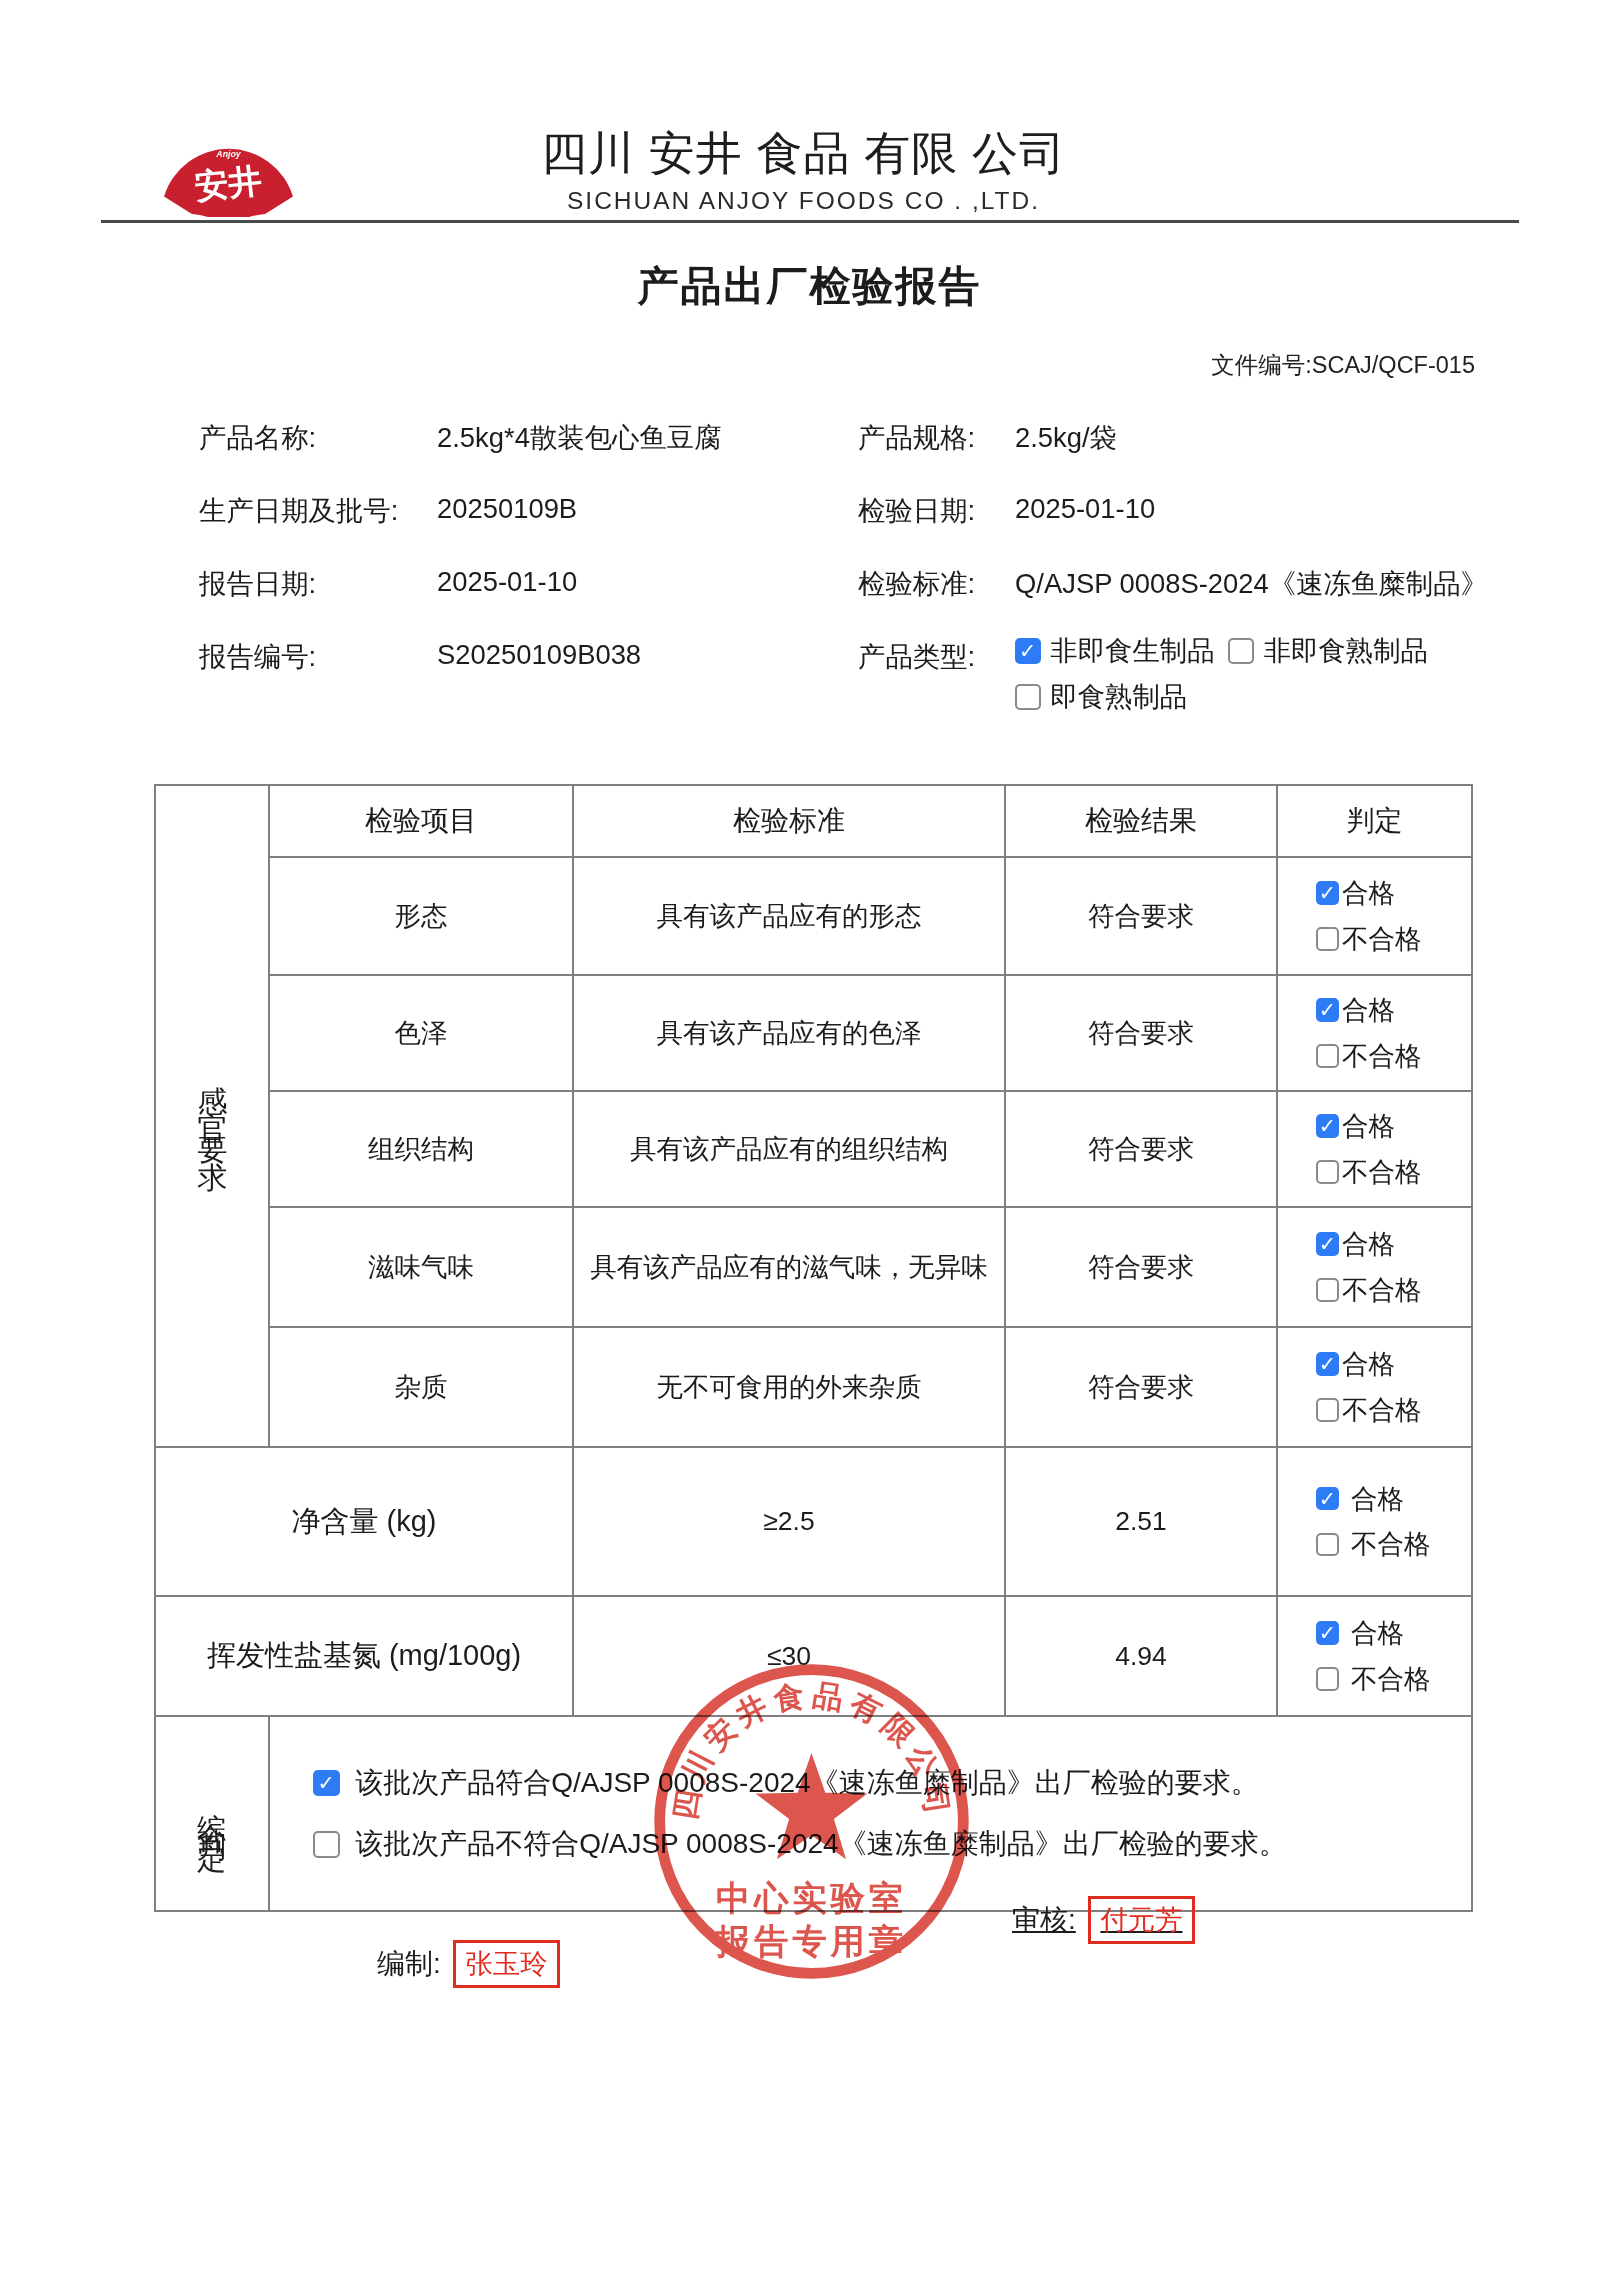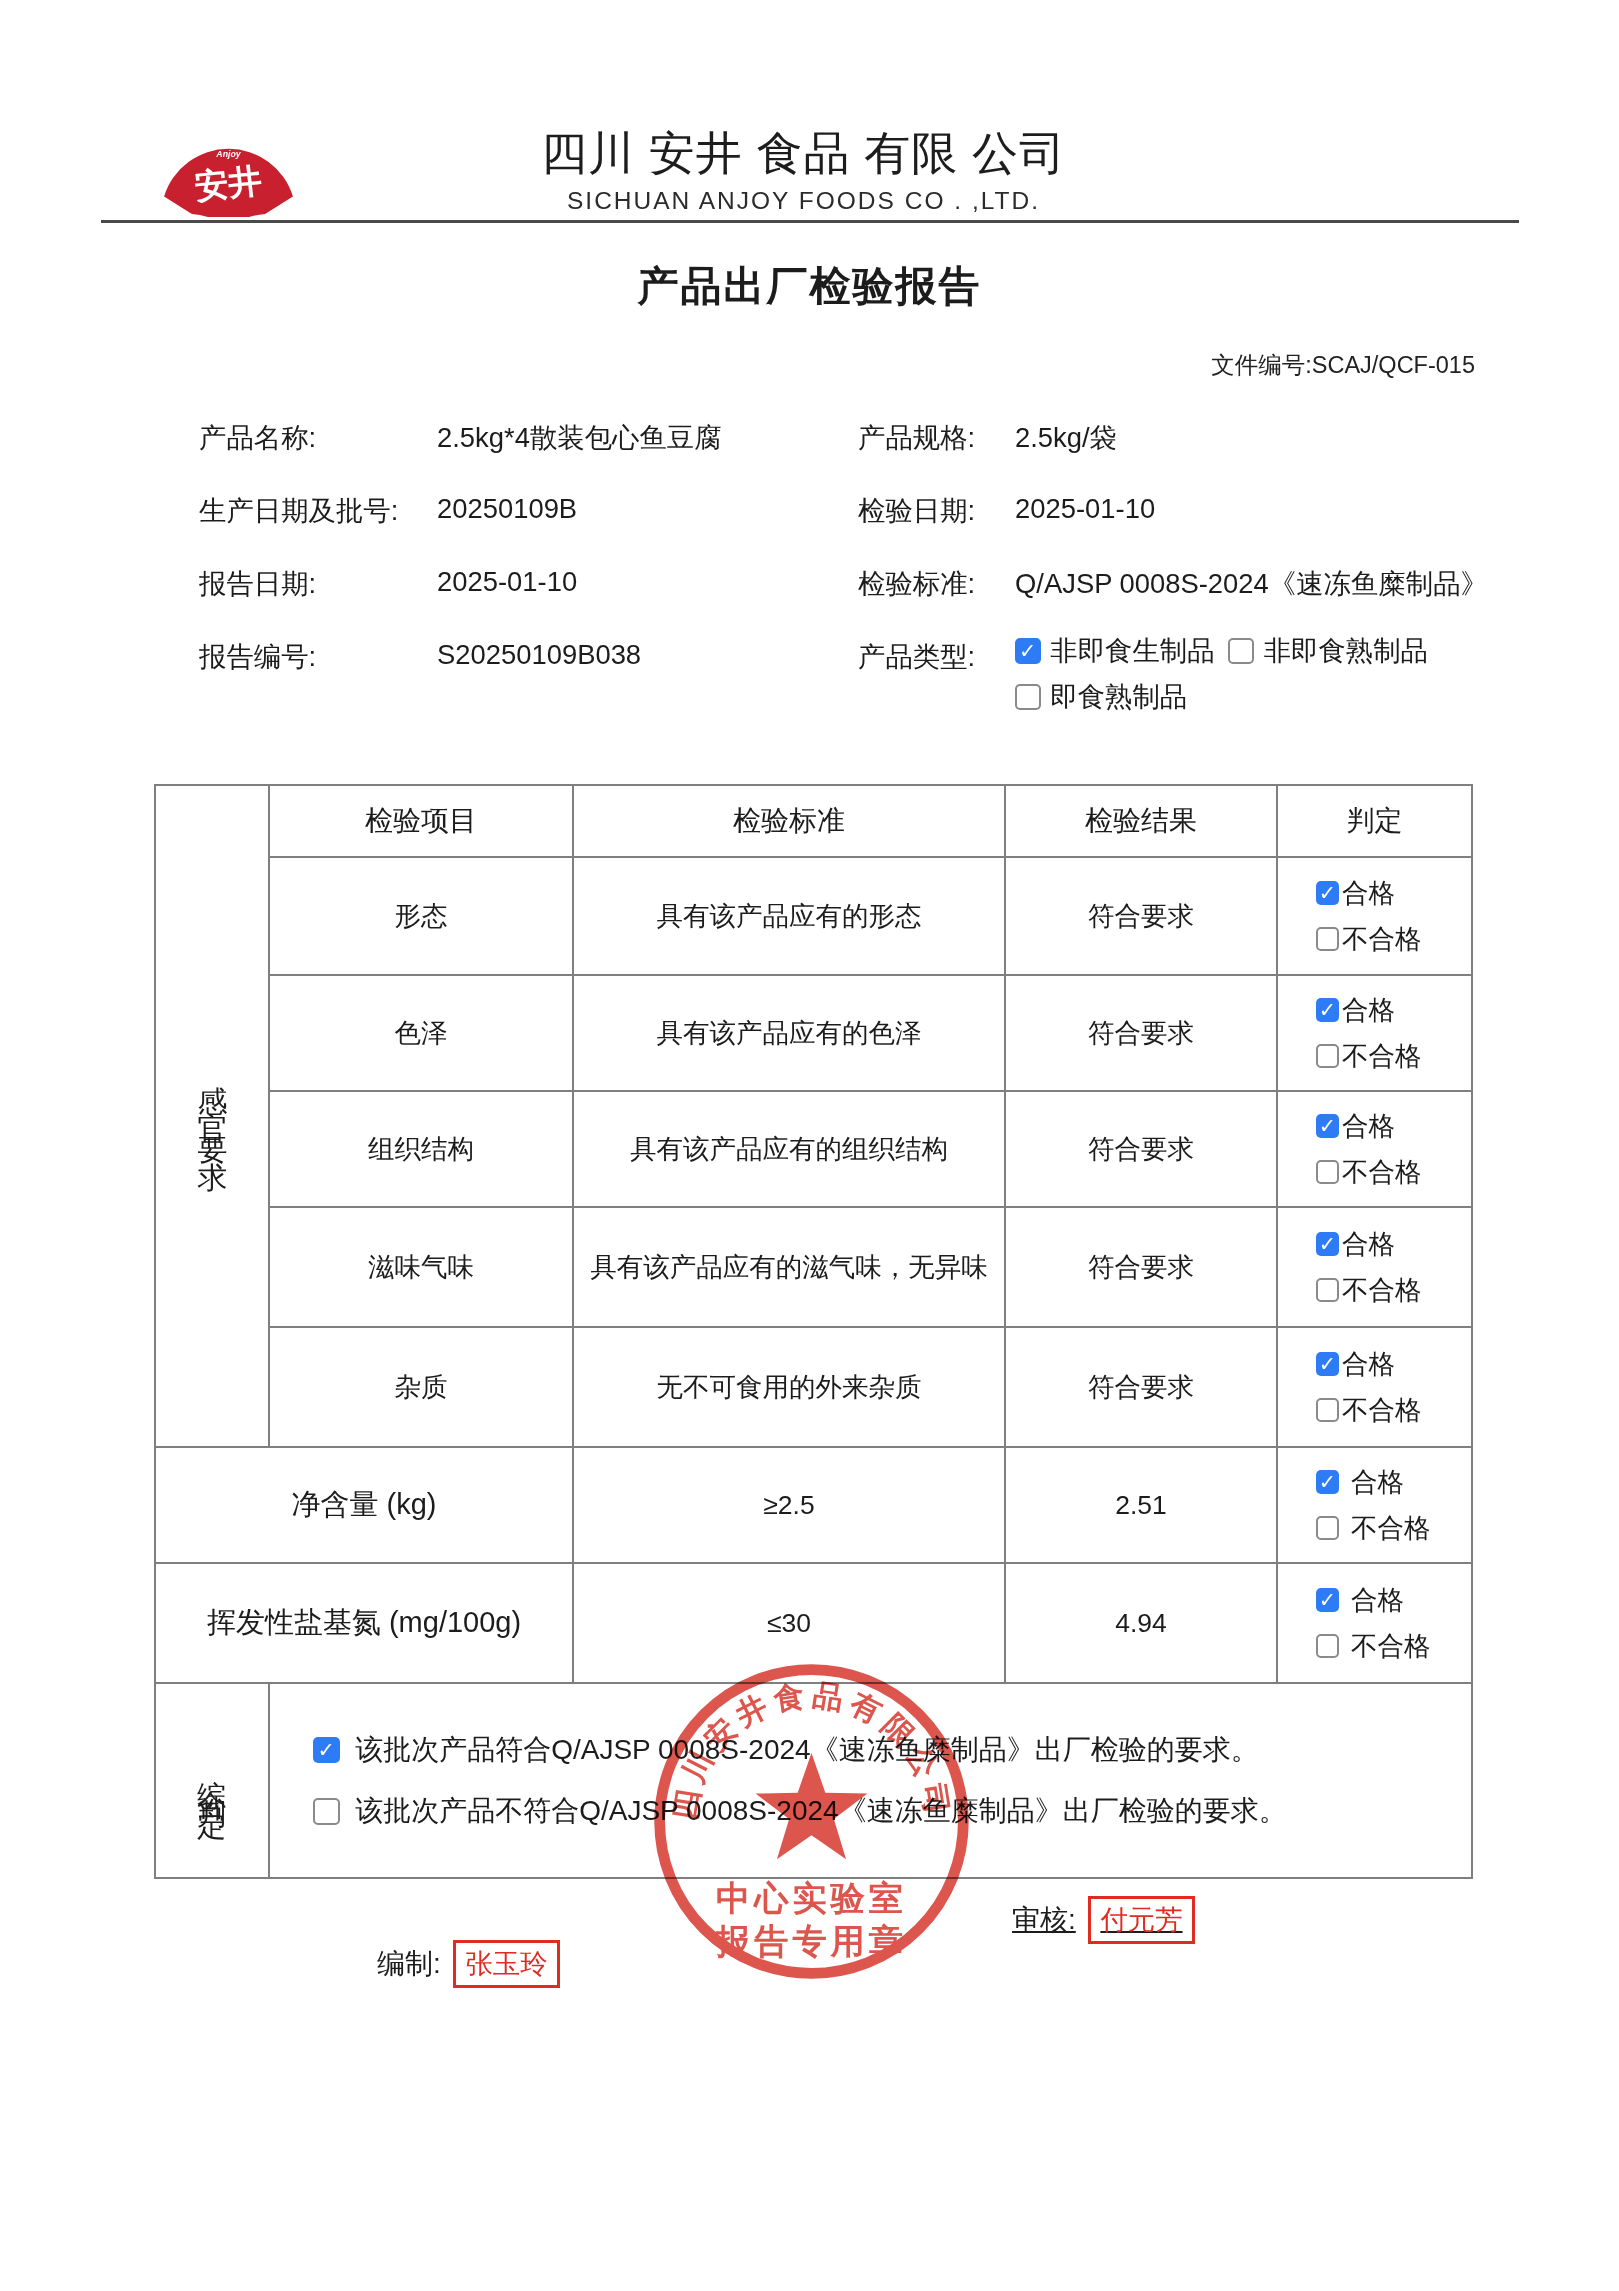--- a/index.html
+++ b/index.html
@@ -228,21 +228,21 @@
                 <span>合格</span>
               </span>
           <span class="opt">
                 <span class="cb small"></span>
                 <span>不合格</span>
               </span>
         </div>
       </td>
     </tr>
 
-    <tr style="height:116px">
+    <tr style="height:149px">
       <td class="metric" colspan="2">净含量 (kg)</td>
       <td>≥2.5</td>
       <td>2.51</td>
       <td>
         <div class="verdict">
           <span class="opt gap">
                 <span class="cb small checked"></span>
                 <span>合格</span>
               </span>
           <span class="opt gap">

